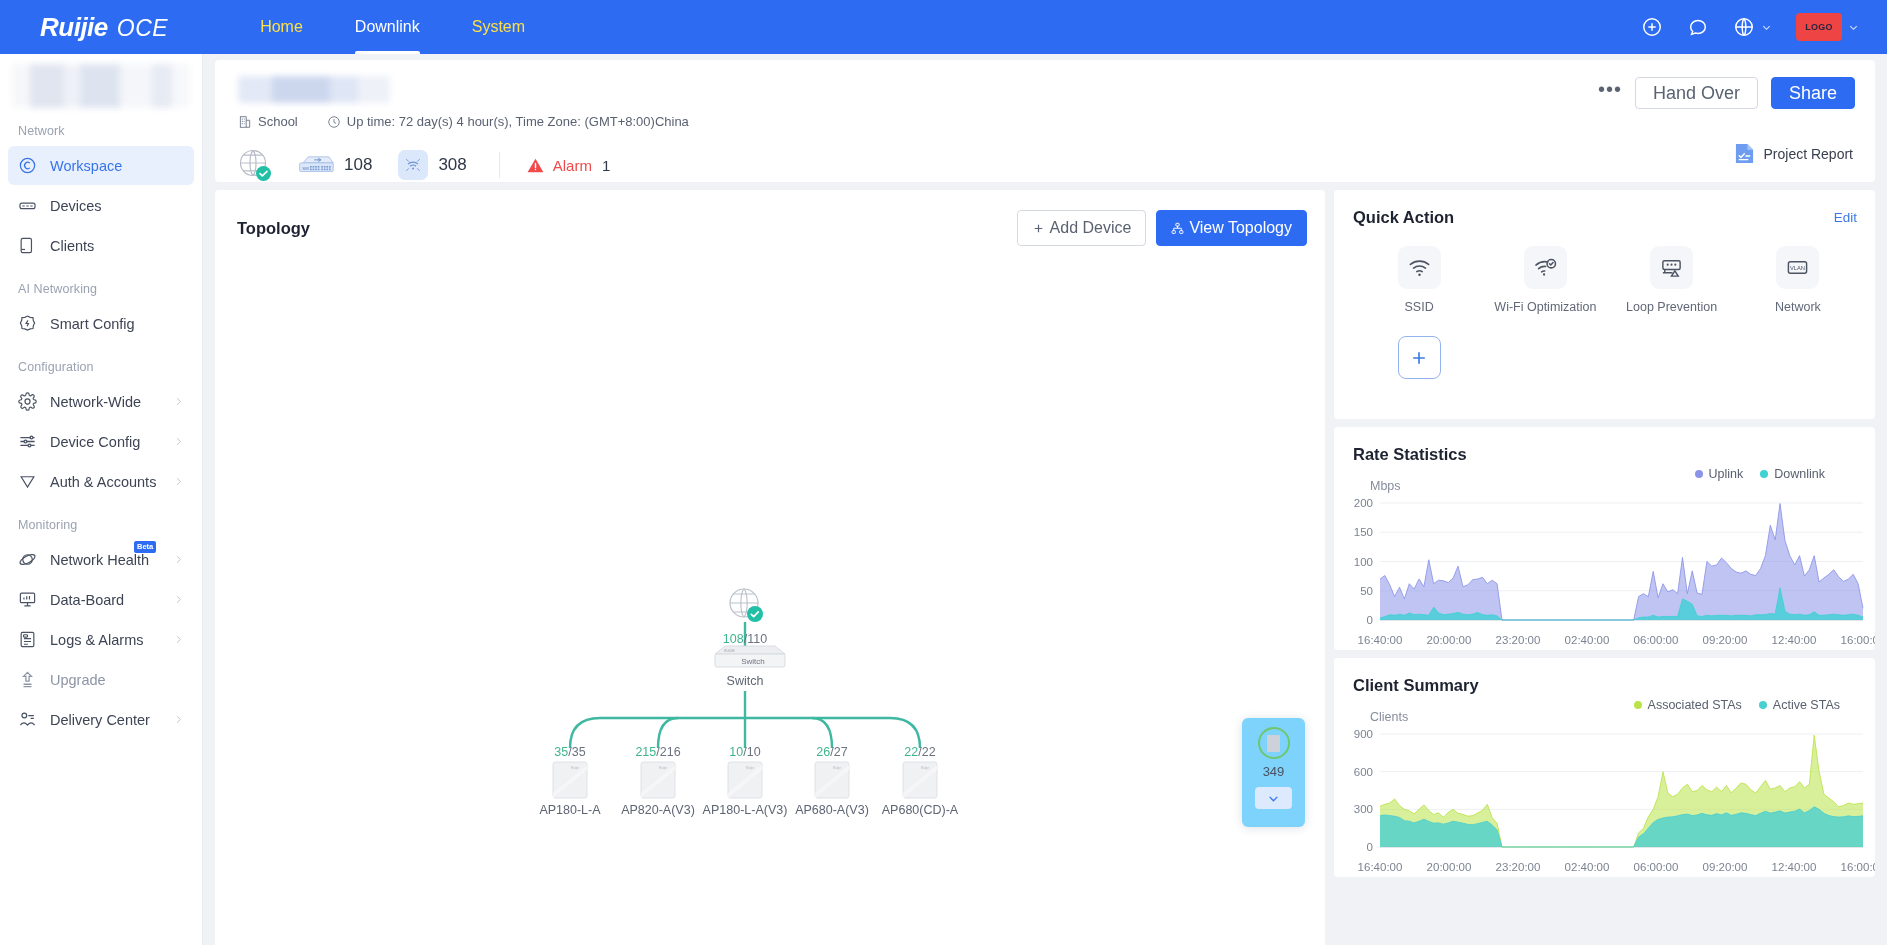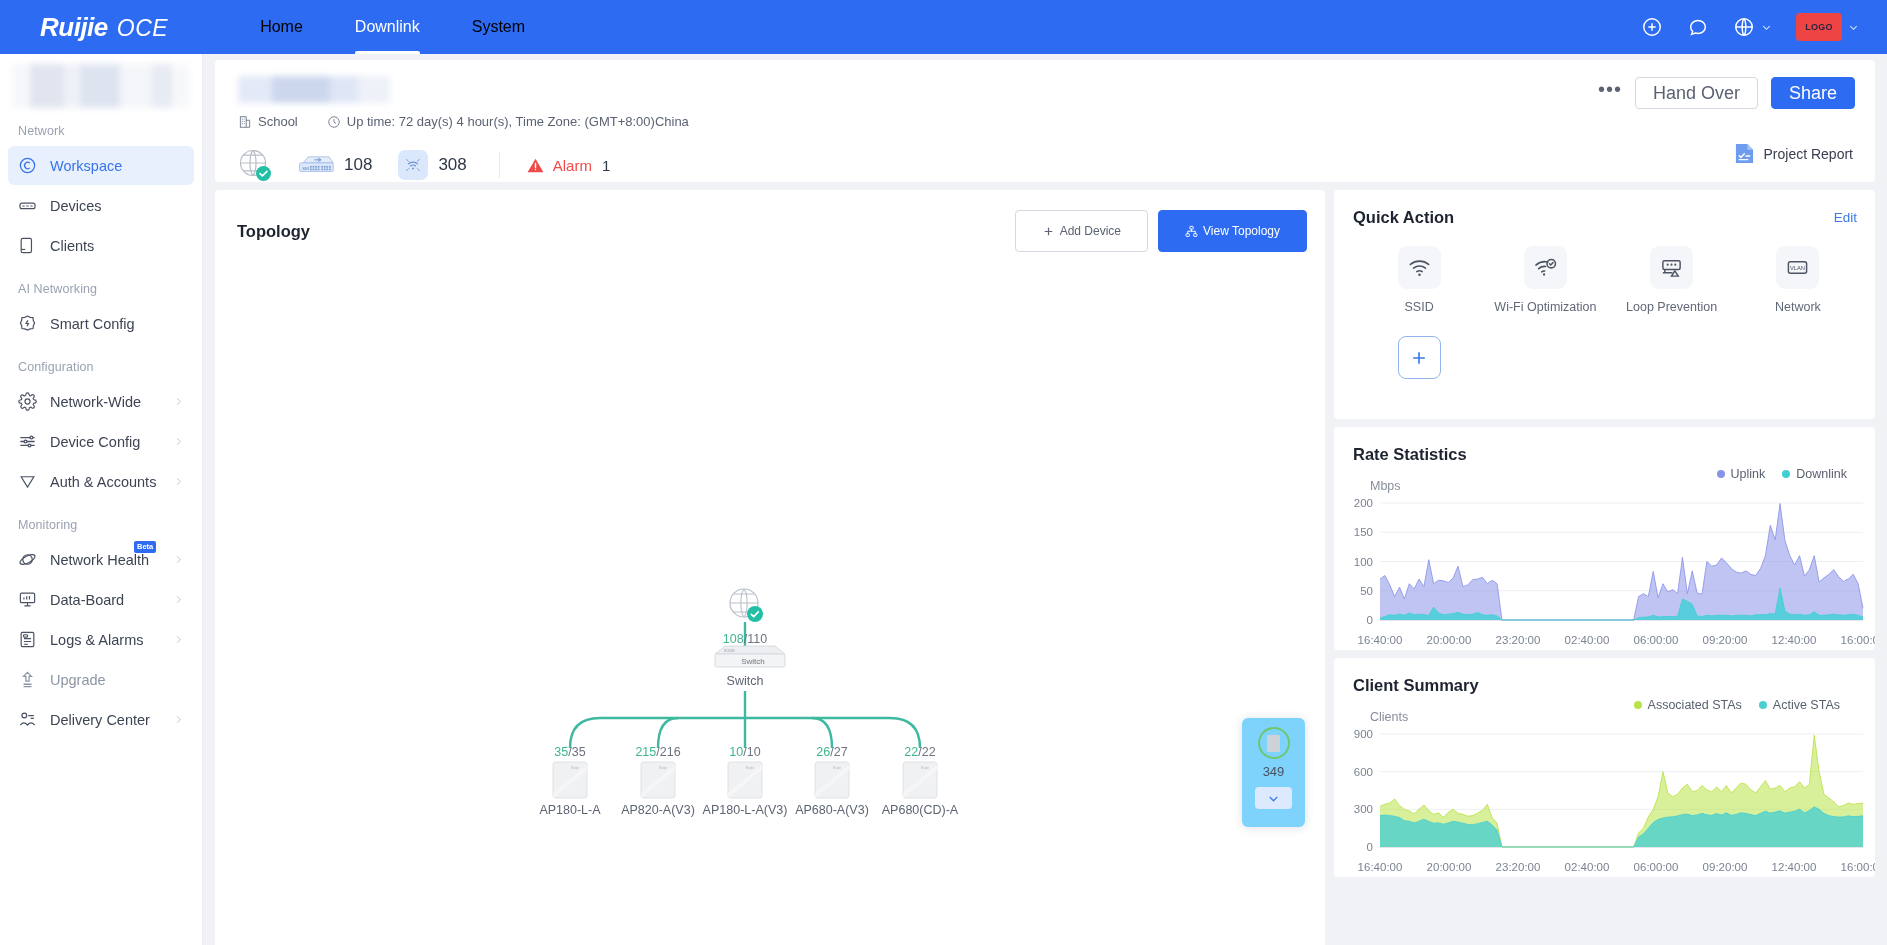--- a/index.html
+++ b/index.html
@@ -22,21 +22,21 @@
     color: #fff; user-select: none;
   }
   .brand-ruijie {
     font-size: 26px; font-weight: 700; font-style: italic;
     letter-spacing: -0.5px;
   }
   .brand-oce { font-size: 23px; font-style: italic; font-weight: 400; letter-spacing: 0.5px; }
   .nav-links { display: flex; align-items: center; margin-left: 66px; height: 54px; }
   .nav-link {
     position: relative; height: 54px; display: flex; align-items: center;
-    padding: 0 26px; color: #000000; font-size: 16px; cursor: pointer;
+    padding: 0 26px; color: #fde047; font-size: 16px; cursor: pointer;
   }
   .nav-link.active { color: #ffffff; font-weight: 500; }
   .nav-link.active::after {
     content: ""; position: absolute; bottom: 0; left: 26px; right: 26px;
     height: 3px; background: #fff; border-radius: 2px 2px 0 0;
   }
   .nav-right {
     margin-left: auto; margin-right: 28px;
     display: flex; align-items: center; gap: 24px;
   }
@@ -138,21 +138,21 @@
   .topo {
     position: absolute; top: 136px; left: 12px; width: 1110px; height: 806px;
     background: #fff; border-radius: 4px;
   }
   .panel-title { font-size: 16.5px; font-weight: 700; color: #1d2330; }
   .topo-head {
     position: absolute; top: 20px; left: 22px; right: 18px;
     display: flex; align-items: center;
   }
   .topo-btns { margin-left: auto; display: flex; gap: 10px; }
-  .btn-sm { height: 42px; padding: 0 26px; font-size: 12px; gap: 5px; }
+  .btn-sm { height: 36px; padding: 0 14px; font-size: 16px; gap: 5px; }
   .btn-sm svg { width: 13px; height: 13px; }
 
   .topo-canvas { position: absolute; top: 58px; left: 0; right: 0; bottom: 0; }
   .topo-svg { position: absolute; top: 0; left: 0; }
 
   .node-label { font-size: 12.5px; fill: #5d6472; font-family: "Liberation Sans", sans-serif; }
   .port-ok { font-size: 12.5px; fill: #3fb58c; font-family: "Liberation Sans", sans-serif; }
   .port-tot { font-size: 12.5px; fill: #6b7280; font-family: "Liberation Sans", sans-serif; }
 
   .mini-card {
@@ -648,21 +648,21 @@
             </svg>
         </div>
       </div>
     </div>
   </div>
 
   <div class="rc" id="rate-stats">
     <div class="rc-head">
       <div class="panel-title">Rate Statistics</div>
     </div>
-    <div class="legend" style="top:40px;right:28px">
+    <div class="legend" style="top:40px;right:50px">
       <div class="legend-entry">
         <span class="dot" style="background:#8b93e8"></span>
         <span>Uplink</span>
       </div>
       <div class="legend-entry">
         <span class="dot" style="background:#3fd0d4"></span>
         <span>Downlink</span>
       </div>
     </div>
     <div class="chart-wrap">

